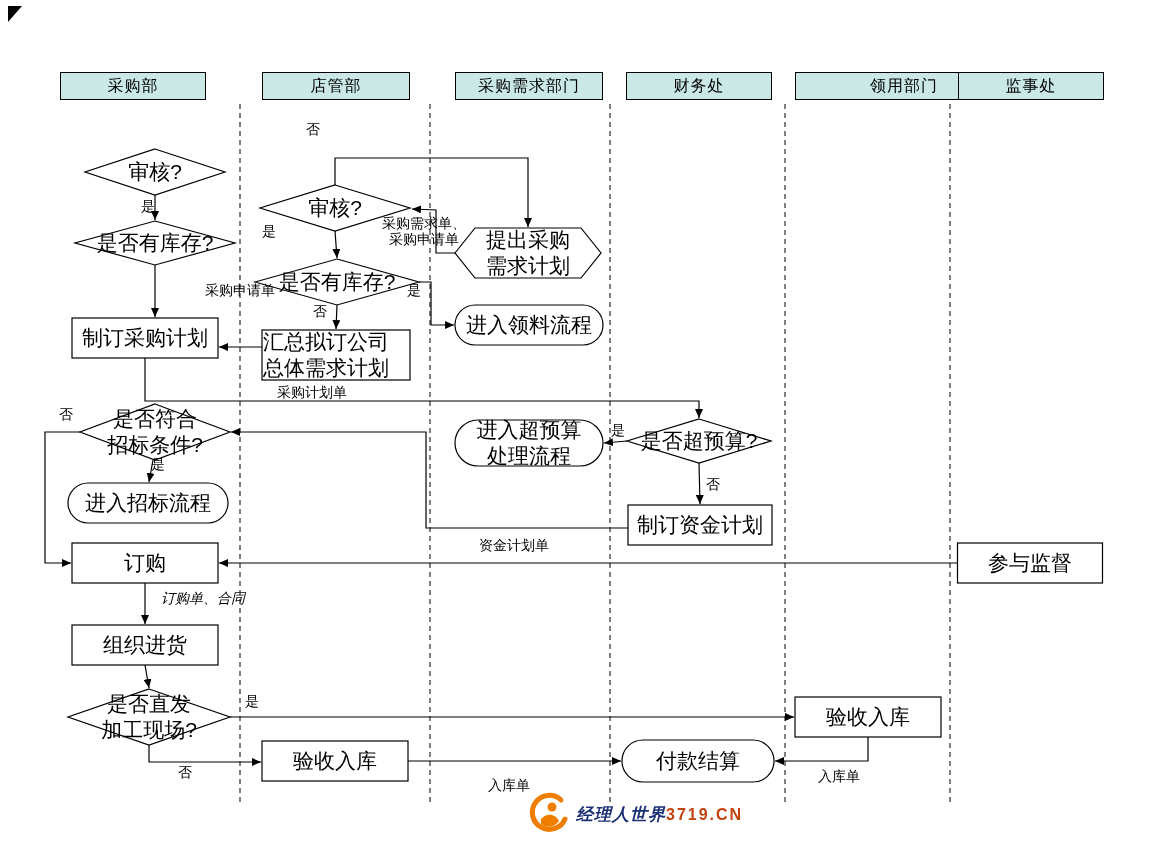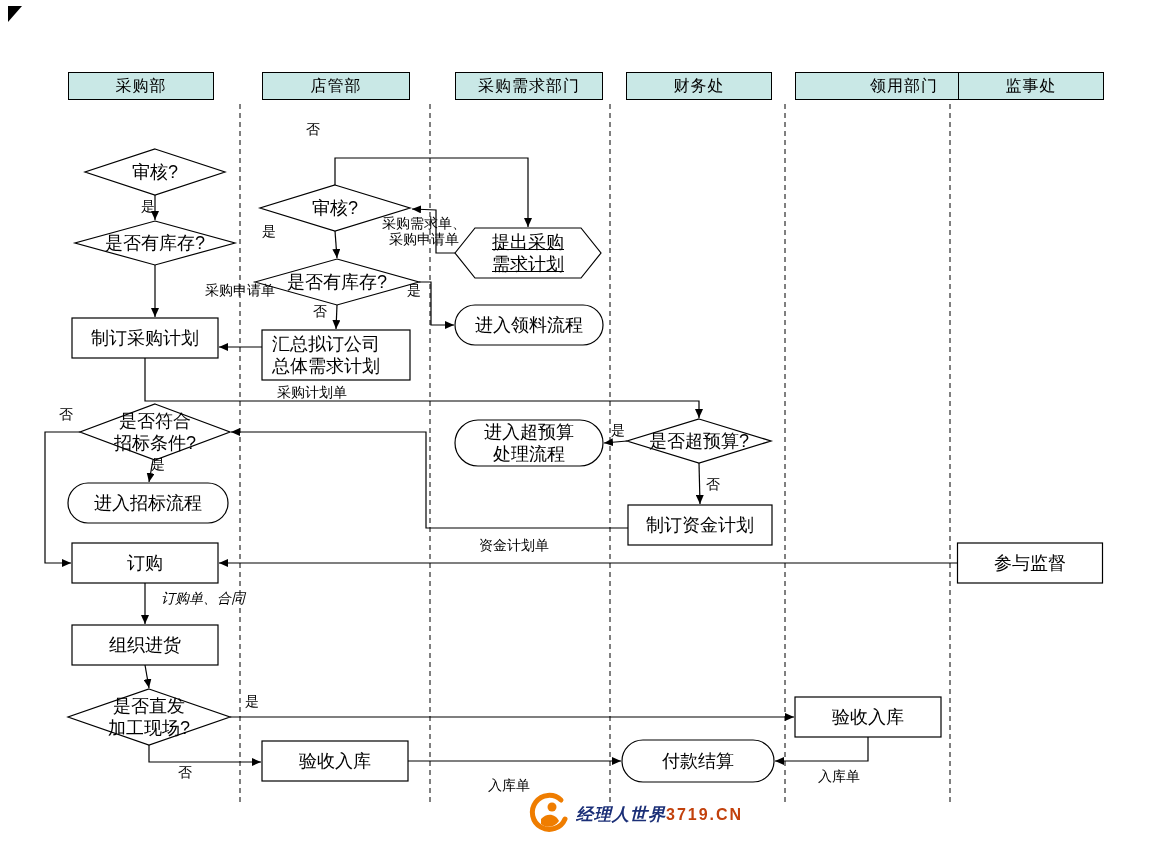--- a/index.html
+++ b/index.html
@@ -1,21 +1,21 @@
 <!DOCTYPE html>
 <html><head>
 <meta charset="utf-8">
 <title>Flowchart</title>
 <style>
   html,body{margin:0;padding:0;background:#fff;}
   #stage{position:relative;width:1152px;height:864px;background:#fff;overflow:hidden;
          font-family:"Liberation Sans","DejaVu Sans",sans-serif;color:#000;}
   #diagram-svg{position:absolute;left:0;top:0;}
   .node-text{position:absolute;display:flex;align-items:center;justify-content:center;
-             text-align:center;white-space:pre-line;font-size:18px;line-height:1.25;}
+             text-align:center;white-space:pre-line;font-size:21px;line-height:1.25;}
   .lane-header{position:absolute;height:26px;border:1px solid #000;background:#c9e8e6;
                display:flex;align-items:center;justify-content:center;font-size:16px;letter-spacing:1px;}
   .edge-label{position:absolute;transform:translate(-50%,-50%);white-space:pre-line;
               font-size:14px;text-align:center;line-height:1.15;}
   .logo{position:absolute;left:527px;top:792px;display:flex;align-items:center;gap:7px;}
   .logo-text{display:flex;flex-direction:row;line-height:1.2;}
   .logo-line1{font-size:17px;font-weight:bold;font-style:italic;color:#1b2f77;letter-spacing:1px;}
   .logo-line2{font-size:16px;font-weight:bold;color:#c2410c;letter-spacing:2px;}
 </style>
 </head>
@@ -96,31 +96,31 @@
     <div class="node-text" style="left: 68px; top: 483px; width: 160px; height: 40px;">进入招标流程</div>
     <div class="node-text" style="left: 72px; top: 543px; width: 146px; height: 40px;">订购</div>
     <div class="node-text" style="left: 72px; top: 625px; width: 146px; height: 40px;">组织进货</div>
     <div class="node-text" style="left: 68px; top: 689px; width: 162px; height: 56px;">是否直发
 加工现场?</div>
     <div class="node-text" style="left: 260px; top: 185px; width: 150px; height: 46px;">审核?</div>
     <div class="node-text" style="left: 255px; top: 259px; width: 164px; height: 46px;">是否有库存?</div>
     <div class="node-text" style="left: 262px; top: 330px; width: 128px; height: 50px;">汇总拟订公司
 总体需求计划</div>
     <div class="node-text" style="left: 262px; top: 741px; width: 146px; height: 40px;">验收入库</div>
-    <div class="node-text" style="left: 455px; top: 228px; width: 146px; height: 50px; text-decoration: underline;">提出采购
+    <div class="node-text" style="left: 455px; top: 228px; width: 146px; height: 50px;">提出采购
 需求计划</div>
     <div class="node-text" style="left: 455px; top: 305px; width: 148px; height: 40px;">进入领料流程</div>
     <div class="node-text" style="left: 455px; top: 420px; width: 148px; height: 46px;">进入超预算
 处理流程</div>
     <div class="node-text" style="left: 627px; top: 419px; width: 144px; height: 44px;">是否超预算?</div>
     <div class="node-text" style="left: 628px; top: 505px; width: 144px; height: 40px;">制订资金计划</div>
     <div class="node-text" style="left: 622px; top: 740px; width: 152px; height: 42px;">付款结算</div>
     <div class="node-text" style="left: 795px; top: 697px; width: 146px; height: 40px;">验收入库</div>
     <div class="node-text" style="left: 957.5px; top: 543px; width: 145px; height: 40px;">参与监督</div>
-    <div class="lane-header" style="left: 68px; top: 72px; width: 144px;">采购部</div>
+    <div class="lane-header" style="left: 60px; top: 72px; width: 144px;">采购部</div>
     <div class="lane-header" style="left: 262px; top: 72px; width: 146px;">店管部</div>
     <div class="lane-header" style="left: 455px; top: 72px; width: 146px;">采购需求部门</div>
     <div class="lane-header" style="left: 626px; top: 72px; width: 144px;">财务处</div>
     <div class="lane-header" style="left: 795px; top: 72px; width: 144px; padding-left: 36px;">领用部门</div>
     <div class="lane-header" style="left: 958px; top: 72px; width: 144px;">监事处</div>
     <div class="edge-label" style="left: 313px; top: 129px;">否</div>
     <div class="edge-label" style="left: 148px; top: 206px;">是</div>
     <div class="edge-label" style="left: 269px; top: 231px;">是</div>
     <div class="edge-label" style="left: 424px; top: 231px;">采购需求单、
 采购申请单</div>

